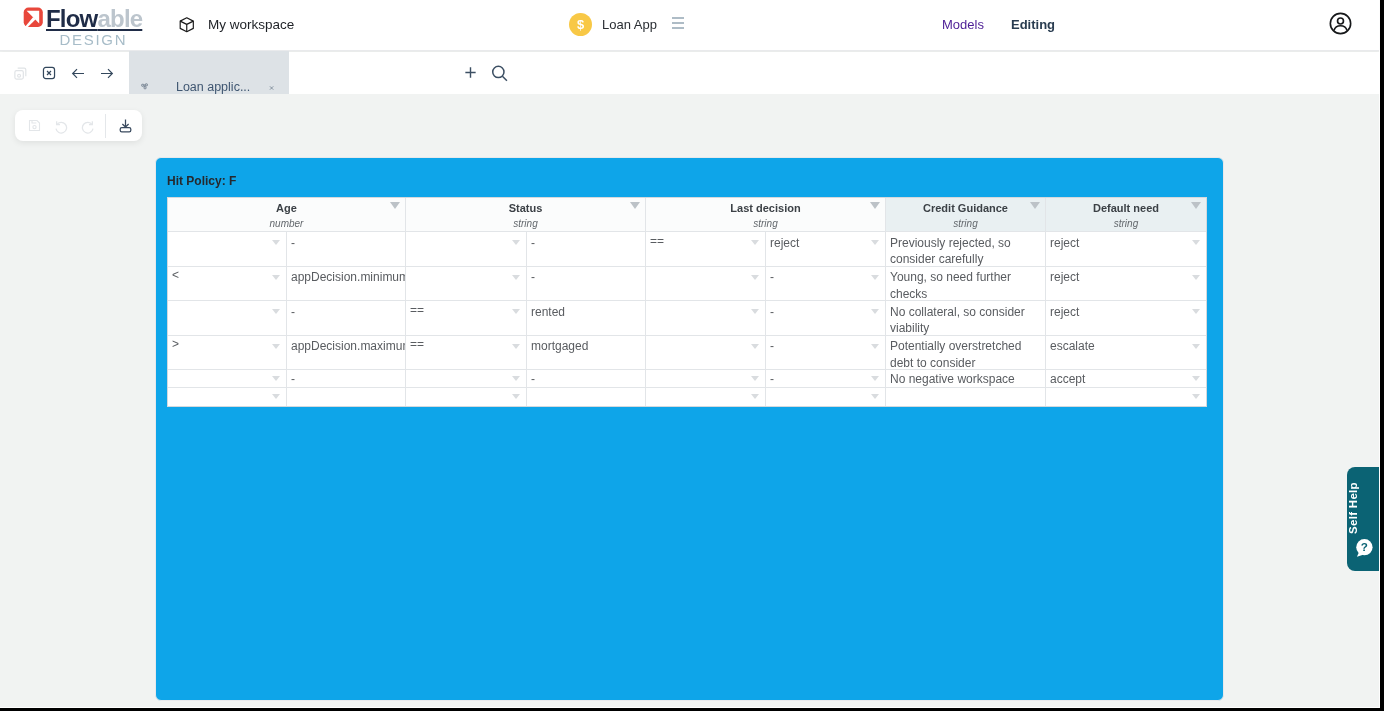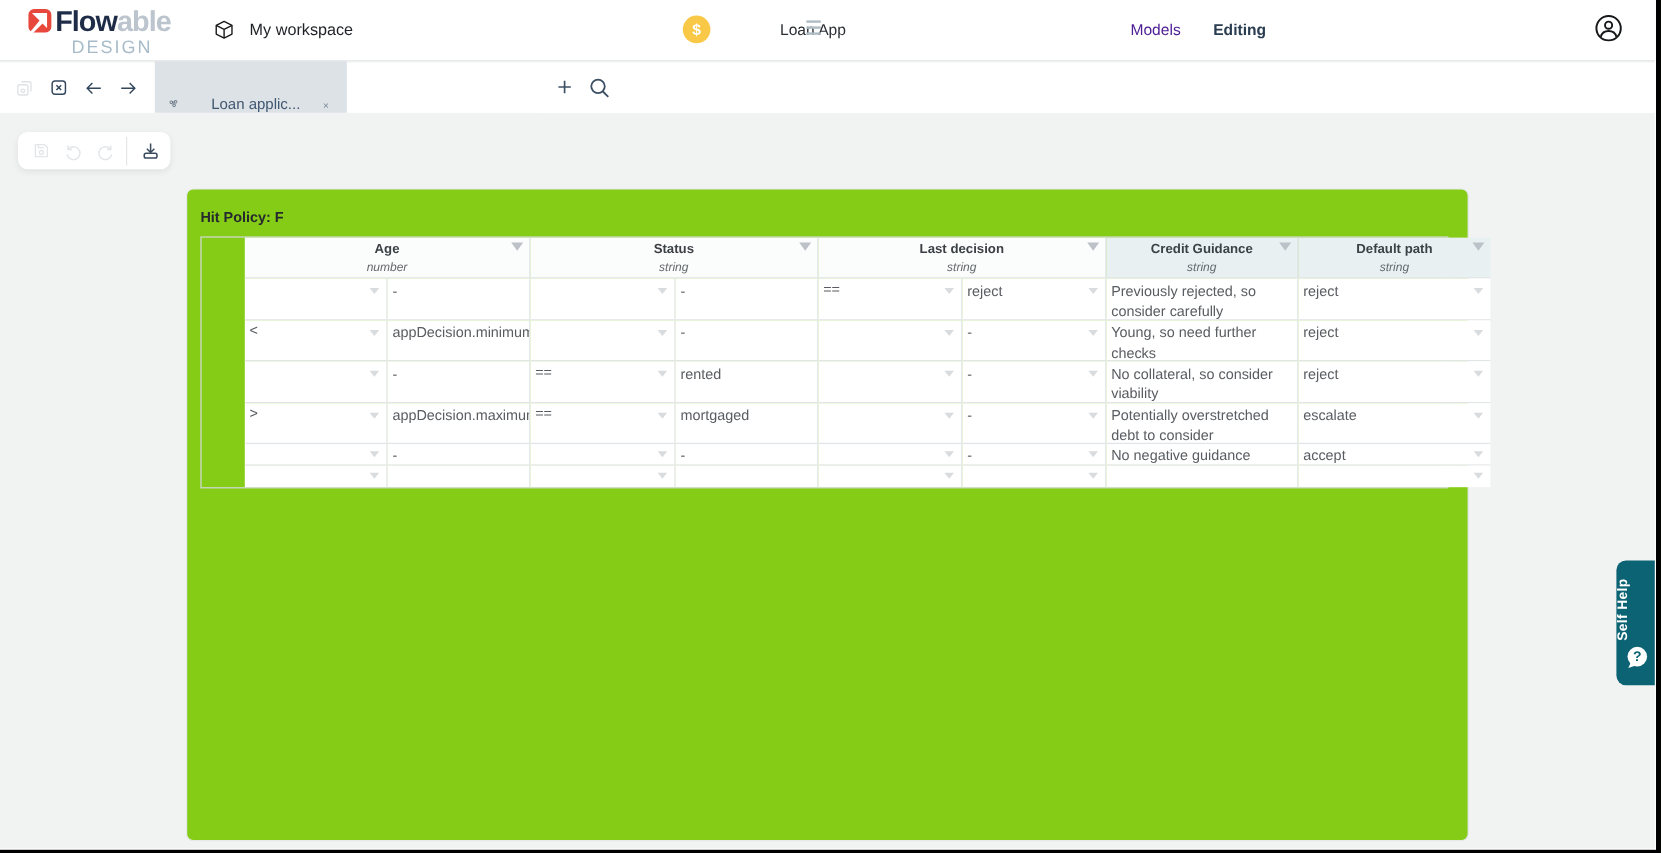--- a/index.html
+++ b/index.html
@@ -4,27 +4,27 @@
 <style>
   * { margin:0; padding:0; box-sizing:border-box; }
   html,body { width:1384px; height:711px; background:#000; font-family:"Liberation Sans", sans-serif; overflow:hidden; }
   .window { position:absolute; left:0; top:0; width:1380px; height:708px; background:#f1f3f2; overflow:hidden; }
   .btmedge { position:absolute; left:0; bottom:0; width:100%; height:1.5px; background:#fff; }
   .rtedge { position:absolute; right:0; top:0; width:1px; height:100%; background:#fdfdfd; }
 
   
   .header { position:absolute; left:0; top:0; width:100%; height:51px; background:#fff; border-bottom:1px solid #e9eaec; box-shadow:0 1px 3px rgba(40,50,60,0.05); }
   .logo-mark { position:absolute; left:20px; top:4px; }
-  .logo-flow { position:absolute; left:46px; top:4.5px; font-size:24px; font-weight:bold; letter-spacing:-0.8px; color:#1f2c47; }
+  .logo-flow { position:absolute; left:46px; top:4.5px; font-size:24px; font-weight:bold; letter-spacing:-0.8px; color:#1f2c47;text-decoration:underline; }
   .logo-flow .able { color:#bcc5cd; }
   .logo-design { position:absolute; left:59.5px; top:31px; font-size:15px; font-weight:normal; letter-spacing:1.7px; color:#a7bcc8; }
   .cube-ic { position:absolute; left:177.5px; top:15.5px; }
   .my-workspace { position:absolute; left:208px; top:17px; font-size:13.5px; color:#1e2126; }
   .app-circle { position:absolute; left:569px; top:12.5px; width:23px; height:23px; border-radius:50%; background:#f8c846; color:#fff; font-weight:bold; font-size:13px; text-align:center; line-height:23px; }
-  .app-name { position:absolute; left:602px; top:17px; font-size:13px; color:#2a2e33;margin-left:48px; }
+  .app-name { position:absolute; left:602px; top:17px; font-size:13px; color:#2a2e33; }
   .burger { position:absolute; left:671.5px; top:17.2px; width:12.6px; }
   .burger div { height:1.6px; background:#aebcc6; margin-bottom:3.4px; }
   .nav-models { position:absolute; left:942px; top:17px; font-size:13px; color:#4c1d95; }
   .nav-editing { position:absolute; left:1011px; top:17px; font-size:13px; font-weight:bold; color:#293c50; }
   .avatar { position:absolute; left:1329px; top:12px; }
 
   
   .tabbar { position:absolute; left:0; top:52px; width:100%; height:42px; background:#fff; z-index:2; }
   .tb-ic { position:absolute; top:0; height:42px; display:flex; align-items:center; justify-content:center; width:16px; }
   .tab { position:absolute; top:-1px; height:43px; display:flex; align-items:flex-end;gap:19px; }
@@ -33,27 +33,27 @@
   .tab .ttext { font-size:12.5px; color:#3f5671; margin-left:9px; white-space:nowrap; }
   .tab2 .ttext { font-weight:bold; color:#24374a; font-size:12.2px; }
   .tab .tclose { margin-left:auto; }
   .tab-right { position:absolute; left:447.5px; top:1px; right:0; height:41px; background:#fff; border-top-left-radius:8px; }
 
   
   .bodyarea { position:absolute; left:0; top:94px; width:100%; height:614px; background:#f1f3f2; }
   .toolbar { position:absolute; left:14.5px; top:16px; width:127px; height:31px; background:#fff; border-radius:8px; box-shadow:0 2px 6px rgba(0,0,0,0.08); display:flex; align-items:center; }
   .toolbar .tbtn { width:27px; display:flex; justify-content:center; }
   .toolbar .sep { width:1px; height:24px; background:#e4e7ea; margin:0 2px 0 3px; }
-  .card { position:absolute; left:155px; top:63px; width:1069px; height:544px; background:#84cc16; border:1px solid #e7e8eb; border-radius:6px; }
+  .card { position:absolute; left:155px; top:63px; width:1069px; height:544px; background:#0ea5e9; border:1px solid #e7e8eb; border-radius:6px; }
   .hitpolicy { position:absolute; left:11px; top:16px; font-size:12px; font-weight:bold; color:#26292e; }
 
   
   .tbl { position:absolute; left:11px; top:39px; width:1040px; border:1px solid #d4d9dd; display:grid;
          grid-template-columns:119px 119px 121px 119px 120px 120px 160px 160px;
-         grid-template-rows:34px 34.5px 34.5px 34.5px 34.5px 18px 18px;padding-left:36px; }
+         grid-template-rows:34px 34.5px 34.5px 34.5px 34.5px 18px 18px; }
   .c { position:relative; border-right:1px solid #e2e5e8; border-bottom:1px solid #e2e5e8; background:#fff; }
   .clip { overflow:hidden; }
   .hin { background:#fbfcfc; }
   .hout { background:#e9f0f2; }
   .hcell { text-align:center; }
   .hcell .ttl { margin-top:3.5px; font-size:11px; font-weight:bold; color:#3c4146; }
   .hcell .sub { margin-top:4.5px; font-size:10px; font-style:italic; color:#63686d; }
   .ftri { position:absolute; right:5px; top:3.5px; width:0; height:0; border-left:5px solid transparent; border-right:5px solid transparent; border-top:7px solid #bcc2c7; }
   .dtri { position:absolute; right:6px; top:8px; width:0; height:0; border-left:4px solid transparent; border-right:4px solid transparent; border-top:5.5px solid #d9dcdf; }
   .ctext { position:absolute; left:4px; top:2.6px; right:2px; font-size:12px; color:#595c60; line-height:16.5px; white-space:nowrap; }
@@ -191,21 +191,21 @@
             <div class="ttl">Last decision</div>
             <div class="sub">string</div>
             <div class="ftri"></div>
           </div>
         <div class="c hout hcell">
             <div class="ttl">Credit Guidance</div>
             <div class="sub">string</div>
             <div class="ftri"></div>
           </div>
         <div class="c hout hcell noright">
-            <div class="ttl">Default path</div>
+            <div class="ttl">Default need</div>
             <div class="sub">string</div>
             <div class="ftri"></div>
           </div>
 
         <div class="c">
             <div class="dtri"></div>
           </div>
         <div class="c">
             <div class="ctext">-</div>
           </div>
@@ -329,21 +329,21 @@
             <div class="ctext">-</div>
           </div>
         <div class="c">
             <div class="dtri"></div>
           </div>
         <div class="c">
             <div class="ctext">-</div>
             <div class="dtri"></div>
           </div>
         <div class="c">
-            <div class="ctext wrap2">No negative guidance</div>
+            <div class="ctext wrap2">No negative workspace</div>
           </div>
         <div class="c noright">
             <div class="ctext">accept</div>
             <div class="dtri"></div>
           </div>
 
         <div class="c" style="border-bottom:none">
             <div class="dtri"></div>
           </div>
         <div class="c" style="border-bottom:none"></div>

